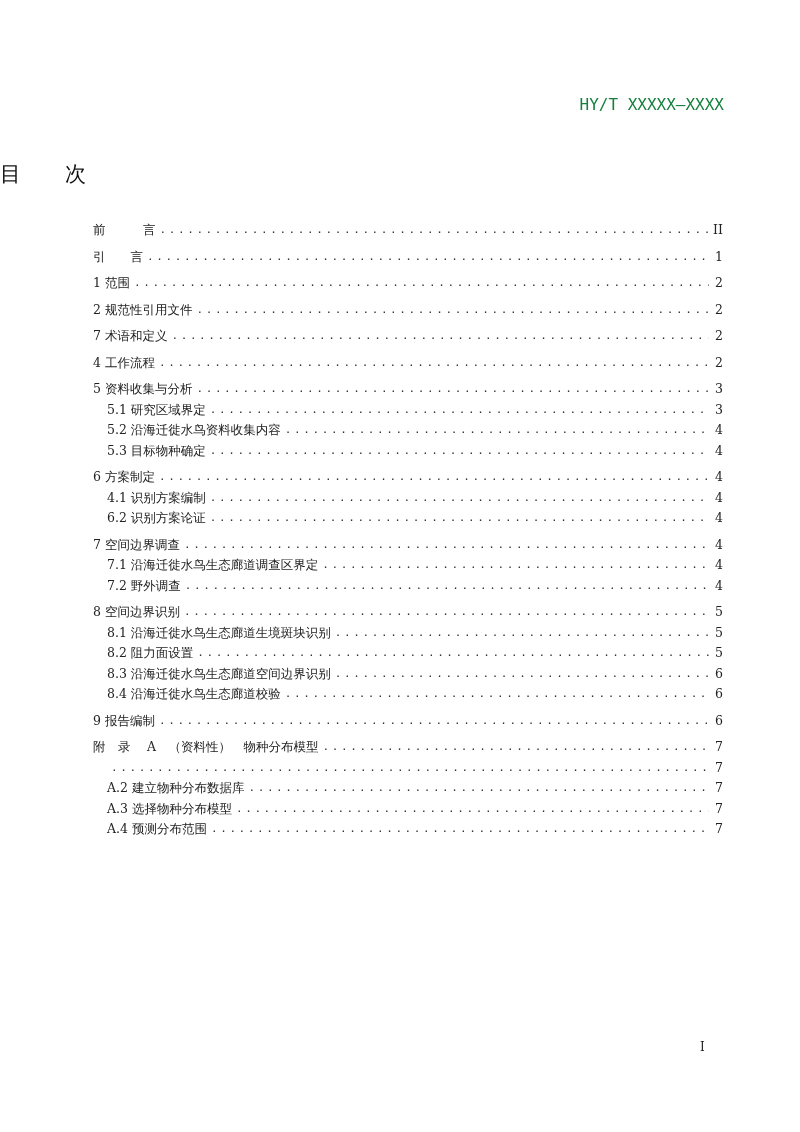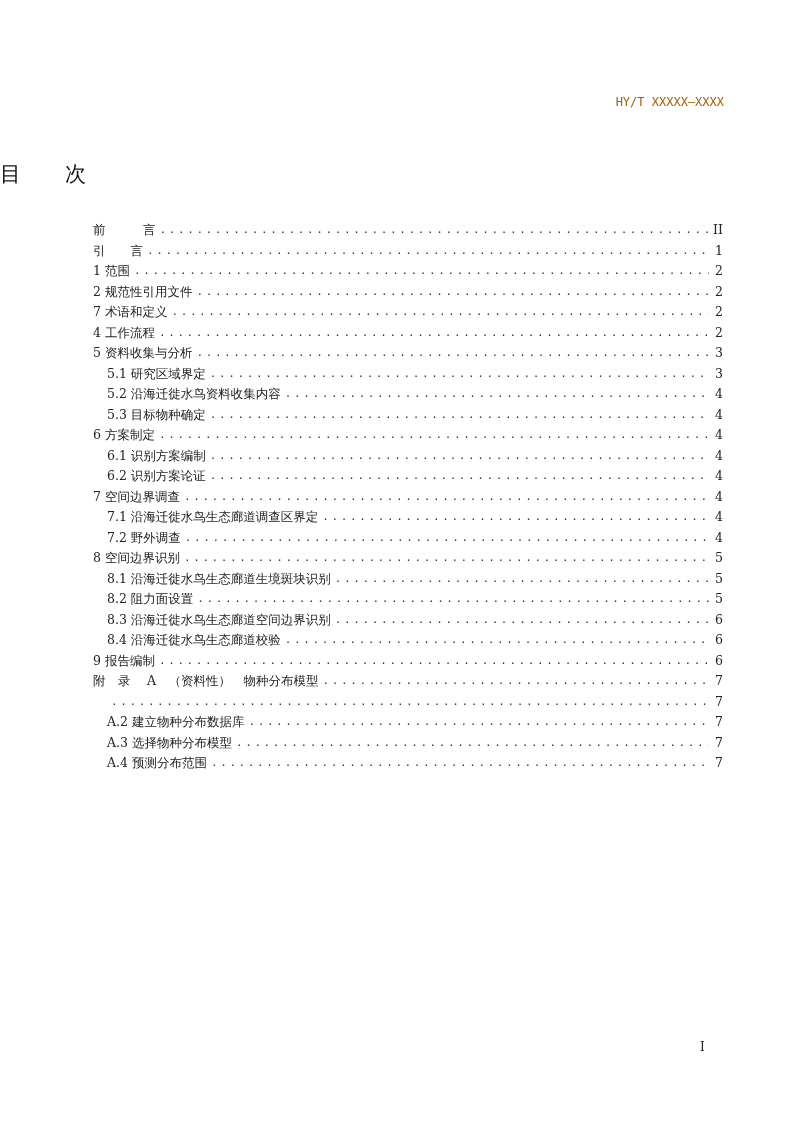--- a/index.html
+++ b/index.html
@@ -4,37 +4,37 @@
   <style>
     html, body { margin: 0; padding: 0; background: #ffffff; }
     body {
       width: 800px; height: 1132px; position: relative; overflow: hidden;
       font-family: "DejaVu Serif", "Liberation Serif", serif;
       color: #222222;
     }
     .header-code {
       position: absolute; top: 95px; right: 76px;
       font-family: "DejaVu Sans Mono", "Liberation Mono", monospace;
-      font-size: 12px; letter-spacing: 0px; color: #a16207; margin-left: 44px;
+      font-size: 16px; letter-spacing: 0px; color: #15803d; margin-left: 44px;
     }
     .page-title {
       position: absolute; top: 160px; left: 0; width: 800px;
       text-align: left; font-size: 21px; color: #111;
       font-family: "DejaVu Sans", "Liberation Sans", sans-serif;
     }
     .page-title span { display: inline-block; }
     .page-title .gap { width: 44px; }
     .toc {
       position: absolute; top: 220px; left: 93px; width: 630px;
     }
     .toc-row {
       display: flex; align-items: flex-start; height: 20.5px;
       font-size: 12.5px; line-height: 20.5px; white-space: nowrap;
     }
-    .toc-row.l1 { }
+    .toc-row.l1 { margin-top: 6px; }
     .toc-row.first { margin-top: 0; }
     .toc-row.l2 { padding-left: 14px; height: 20.5px; }
     .toc-label { flex: 0 0 auto; }
     .toc-dots {
       flex: 1 1 auto; overflow: hidden; margin: 0 4px;
       font-family: "DejaVu Sans Mono", "Liberation Mono", monospace;
       font-size: 11px; letter-spacing: 2.6px; color: #333;
     }
     .toc-dots::after {
       content: "............................................................................................................................................";
@@ -105,21 +105,21 @@
       <span class="toc-label">5.3 目标物种确定</span>
       <span class="toc-dots"></span>
       <span class="toc-page">4</span>
     </div>
     <div class="toc-row l1">
       <span class="toc-label">6 方案制定</span>
       <span class="toc-dots"></span>
       <span class="toc-page">4</span>
     </div>
     <div class="toc-row l2">
-      <span class="toc-label">6.1 识别方案编制</span>
+      <span class="toc-label">4.1 识别方案编制</span>
       <span class="toc-dots"></span>
       <span class="toc-page">4</span>
     </div>
     <div class="toc-row l2">
       <span class="toc-label">6.2 识别方案论证</span>
       <span class="toc-dots"></span>
       <span class="toc-page">4</span>
     </div>
     <div class="toc-row l1">
       <span class="toc-label">7 空间边界调查</span>

